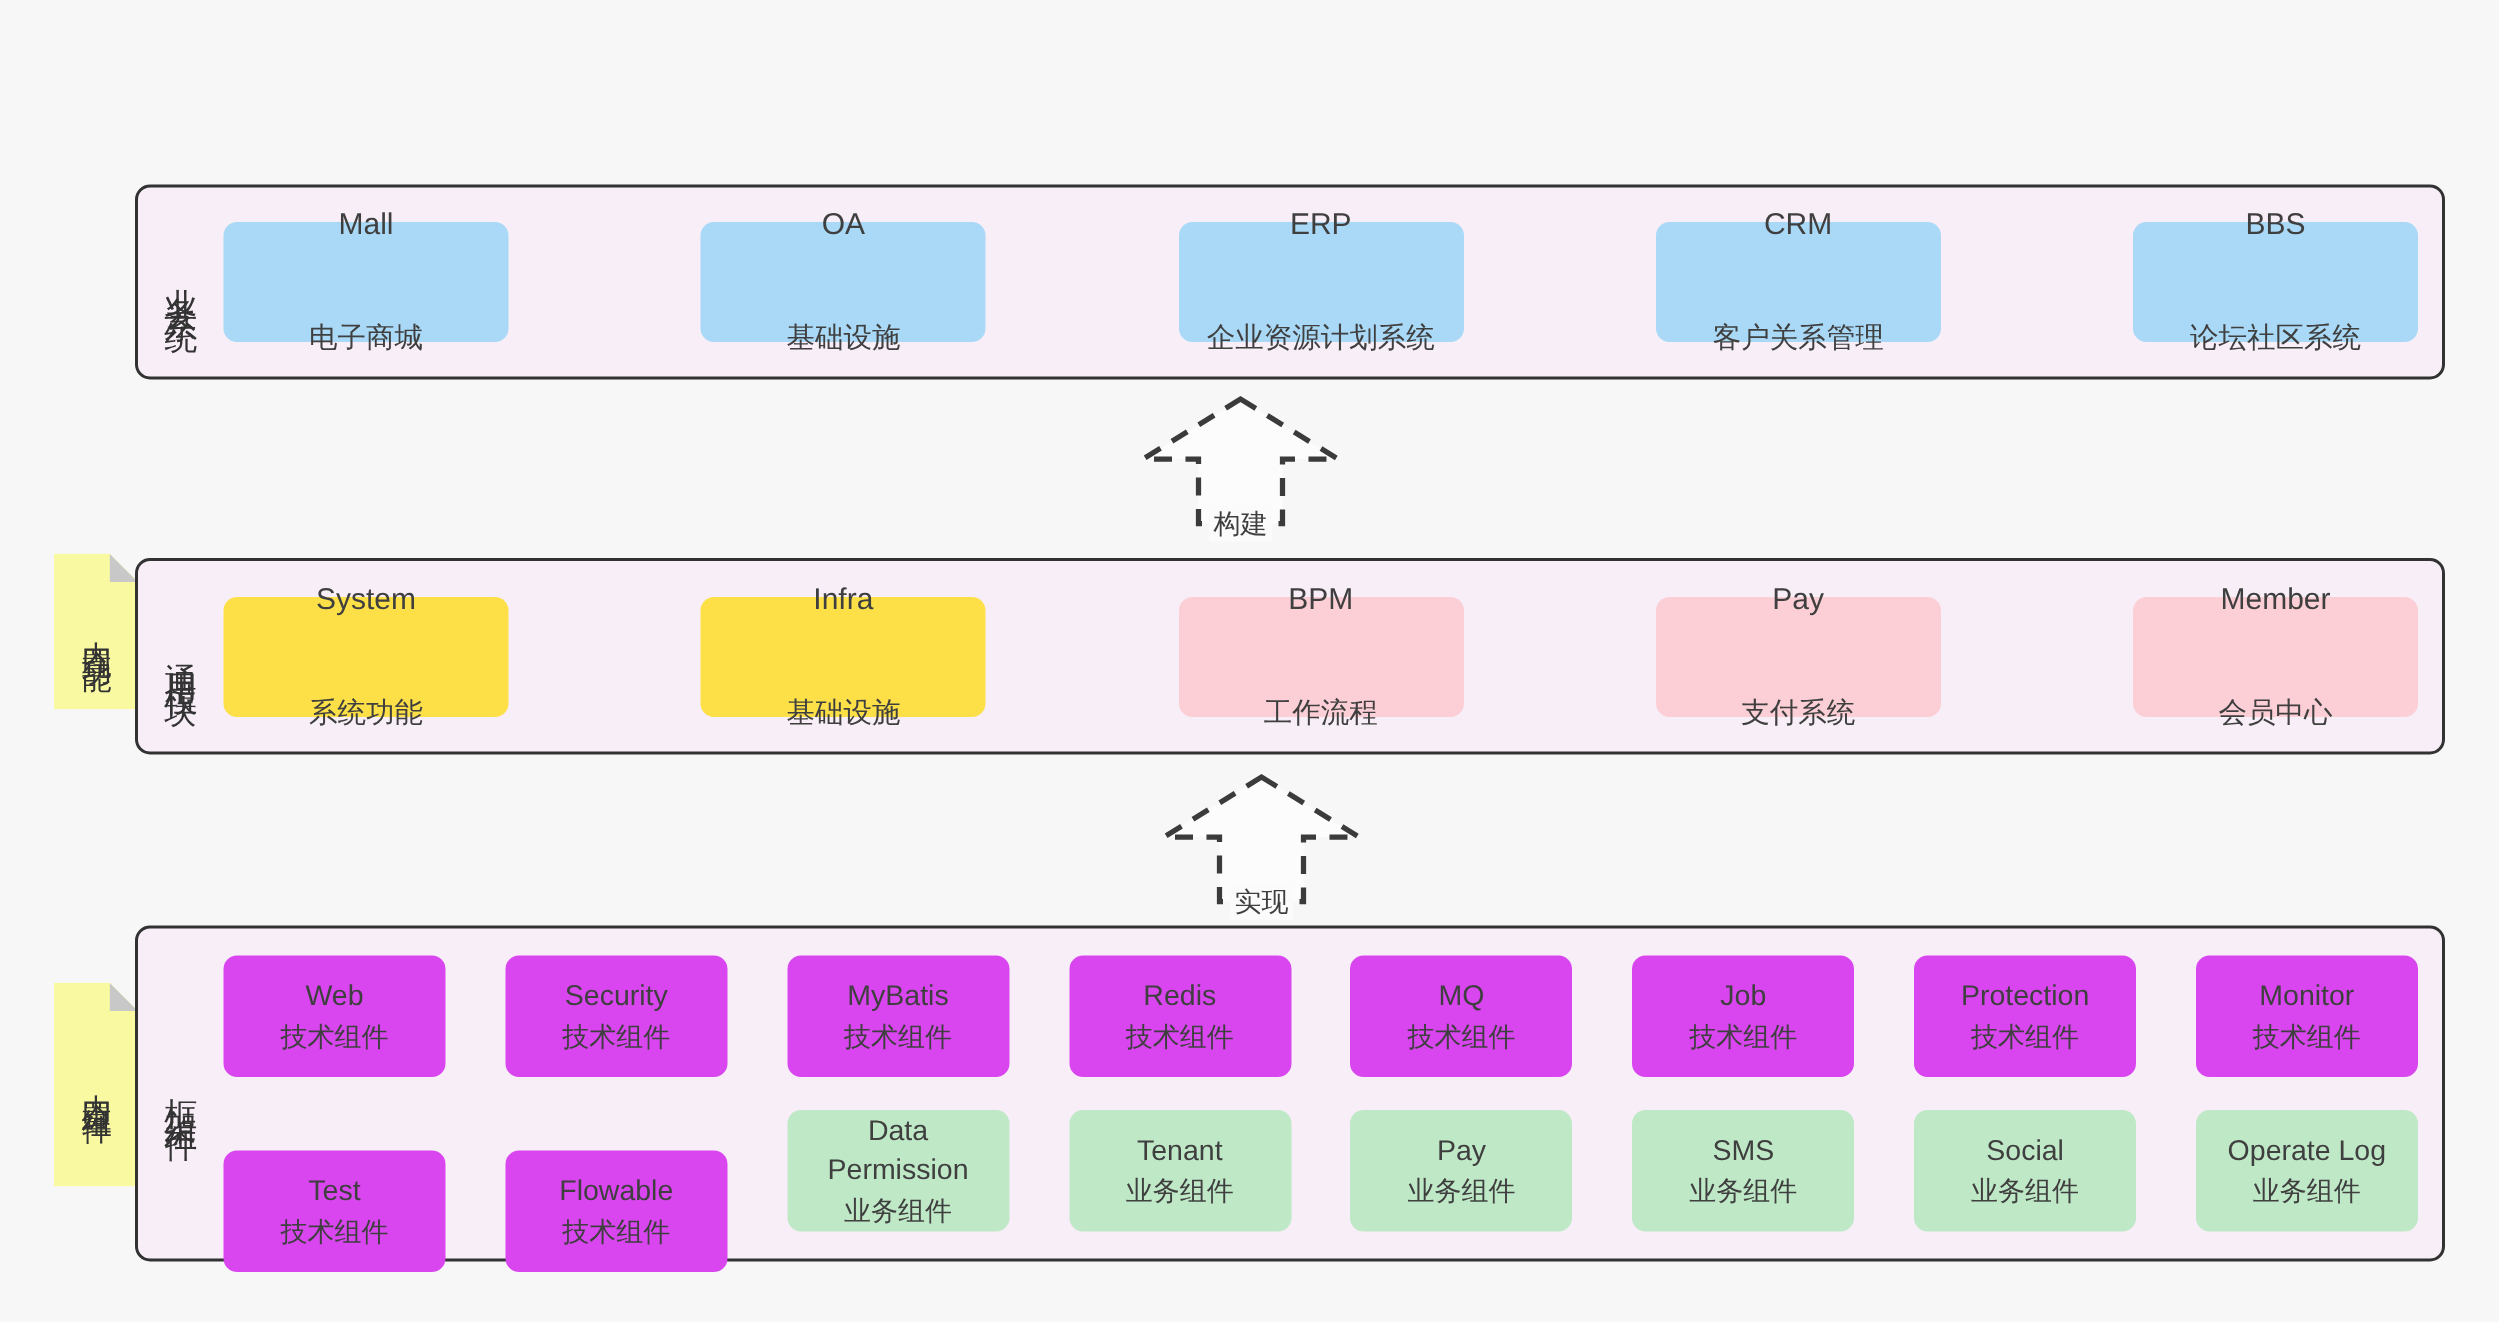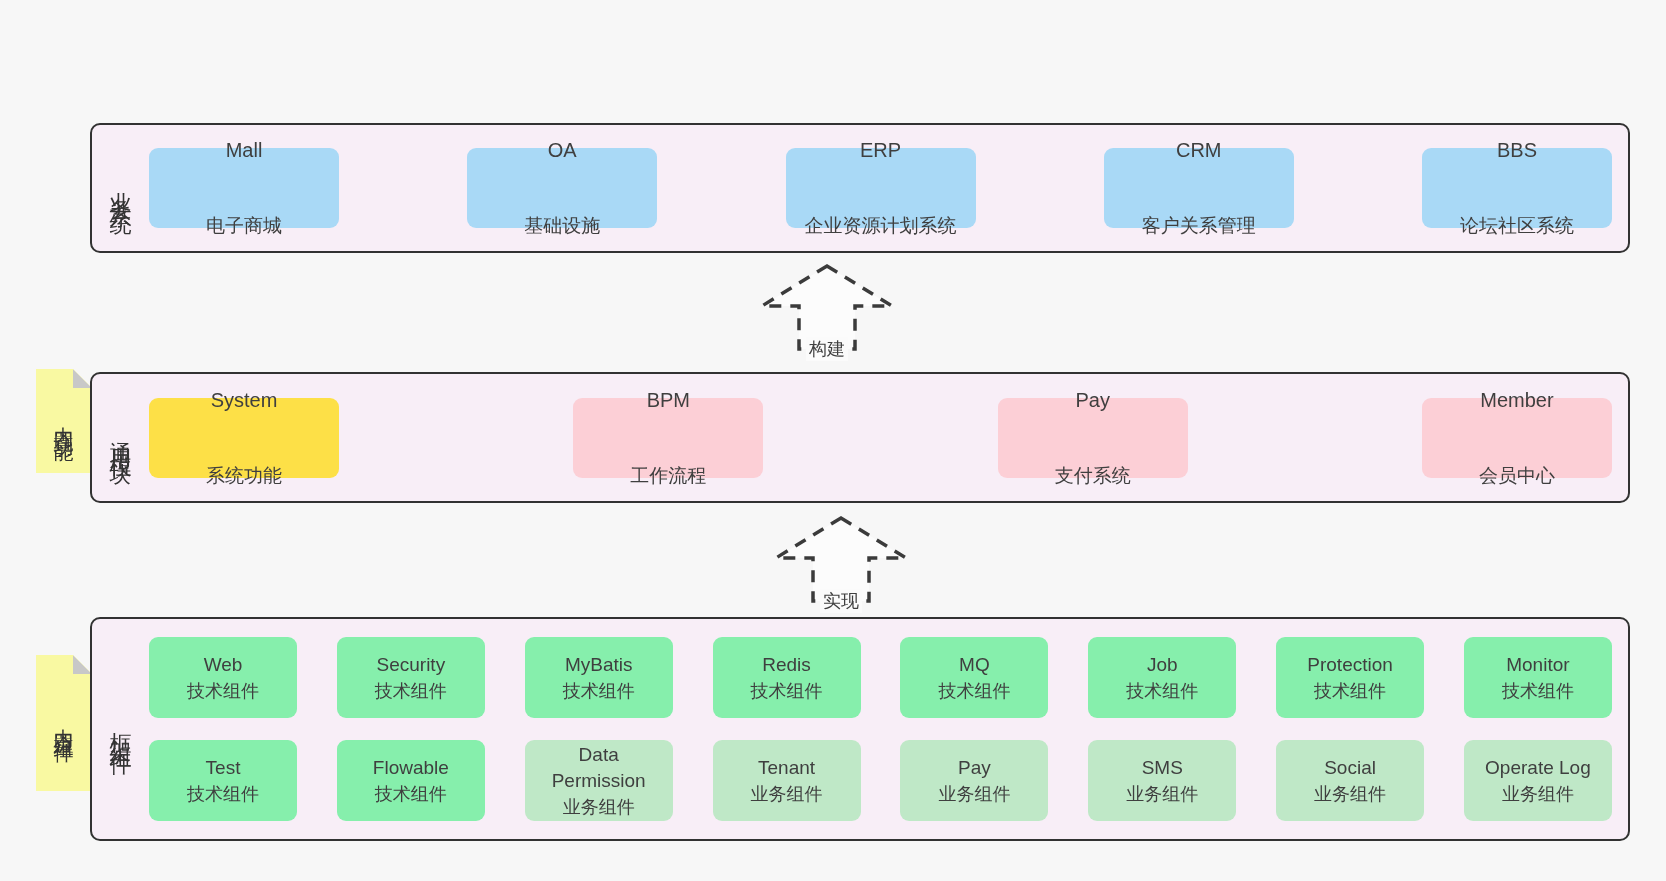--- a/index.html
+++ b/index.html
@@ -39,21 +39,21 @@
   .row-box  { width:190px; height:80px;gap:48px; }
   .grid-box { width:148px; height:81px; padding:0 12px; }
   .box-title { font-size:20px; line-height:27px; }
   .box-sub   { font-size:19px; line-height:27px; }
   .grid-box .box-title { font-size:19px; line-height:26px; }
   .grid-box .box-sub   { font-size:18px; line-height:26px; }
 
   .c-blue   { background:#a9d9f6; }
   .c-red    { background:#fde047; }
   .c-pink   { background:#fccfd6;justify-content:center; }
-  .c-green  { background:#86efac; }
+  .c-green  { background:#d946ef;margin-top:27px; }
   .c-lgreen { background:#bfe8c7; }
 
   
   .sticky {
     position:absolute; left:36px; width:56px; background:#f9f9a2; z-index:1;
     clip-path:polygon(0 0, calc(100% - 19px) 0, 100% 19px, 100% 100%, 0 100%);
     display:flex; align-items:center; justify-content:center;
     writing-mode:vertical-rl; text-orientation:upright;
     font-size:20px; letter-spacing:5px; color:#333; line-height:1;
   }
@@ -117,20 +117,24 @@
     <i class="fold"></i>
   </div>
 
   <section class="layer layer-modules">
     <div class="vlabel">通用模块</div>
     <div class="boxes">
       <div class="box row-box c-red">
         <div class="box-title">System</div>
         <div class="box-sub">系统功能</div>
       </div>
+      <div class="box row-box c-red">
+        <div class="box-title">Infra</div>
+        <div class="box-sub">基础设施</div>
+      </div>
       <div class="box row-box c-pink">
         <div class="box-title">BPM</div>
         <div class="box-sub">工作流程</div>
       </div>
       <div class="box row-box c-pink">
         <div class="box-title">Pay</div>
         <div class="box-sub">支付系统</div>
       </div>
       <div class="box row-box c-pink">
         <div class="box-title">Member</div>

